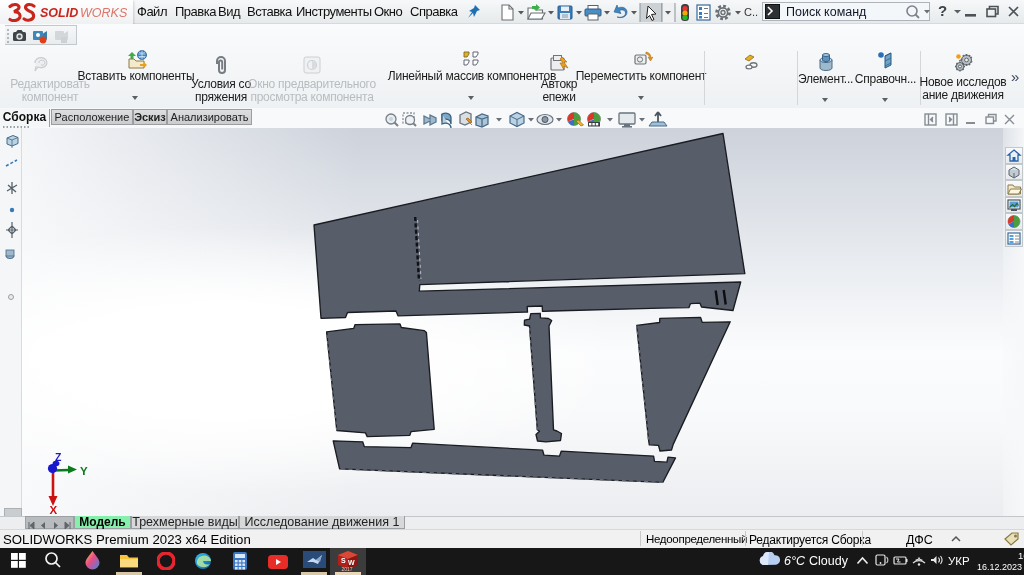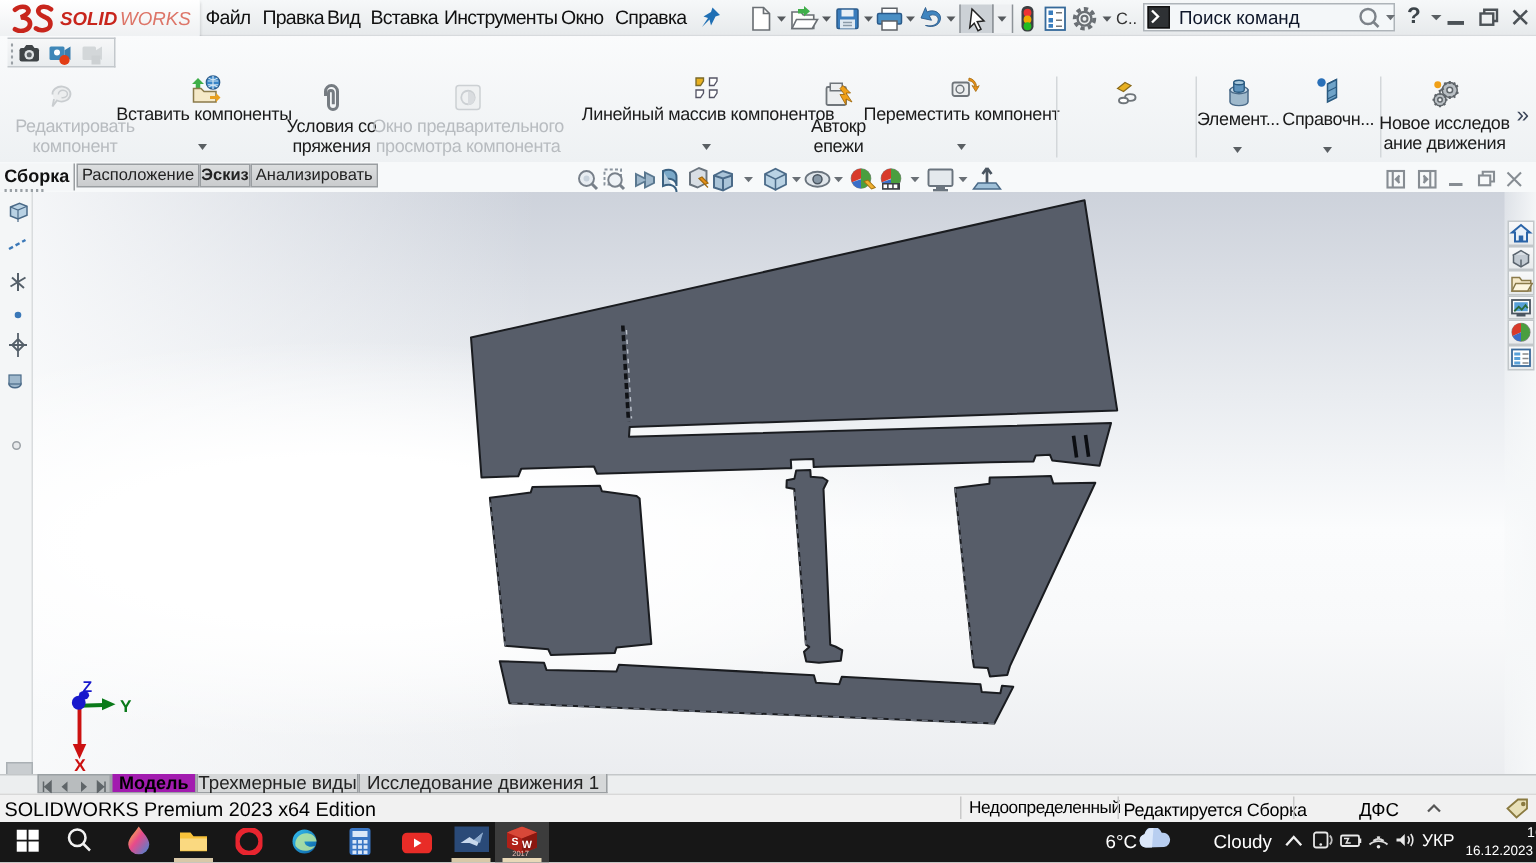--- a/index.html
+++ b/index.html
@@ -438,21 +438,21 @@
 <div class="abs" style="left:25px;top:516px;width:49px;height:13px;background:#b8bcbe;border:1px solid #9aa0a3;">
  <svg width="47" height="11" viewBox="0 0 47 11">
       <g fill="#5f6569">
         <path d="M3,2 v7 M8,2 l-4,3.5 4,3.5 z" stroke="#5f6569" stroke-width="1"></path>
         <path d="M19,2 l-4,3.5 4,3.5 z"></path>
         <path d="M28,2 l4,3.5 -4,3.5 z"></path>
         <path d="M39,2 l4,3.5 -4,3.5 z M44,2 v7" stroke="#5f6569" stroke-width="1"></path>
       </g>
     </svg>
 </div>
-<div class="abs" style="left:74px;top:516px;width:57px;height:13px;background:#a21caf;border:1px solid #9aa0a3;border-top:none;font-weight:bold;font-size:12px;text-align:center;line-height:13px;">Модель</div>
+<div class="abs" style="left:74px;top:516px;width:57px;height:13px;background:#86efac;border:1px solid #9aa0a3;border-top:none;font-weight:bold;font-size:12px;text-align:center;line-height:13px;">Модель</div>
 <div class="abs btab" style="left:131px;width:108px;">Трехмерные виды</div>
 <div class="abs btab" style="left:239px;width:166px;">Исследование движения 1</div>
 
 <div class="abs" id="statusbar"></div>
 <span class="abs" style="left:3px;top:532px;font-size:13.2px;color:#000;">SOLIDWORKS Premium 2023 x64 Edition</span>
 <div class="abs ssep" style="left:640px"></div>
 <span class="abs" style="left:646px;top:533px;white-space:nowrap;font-size:11.5px;letter-spacing:-0.3px;color:#000;">Недоопределенный</span>
 <div class="abs ssep" style="left:745px"></div>
 <span class="abs" style="left:749px;top:533px;white-space:nowrap;font-size:12px;letter-spacing:-0.2px;color:#000;">Редактируется Сборка</span>
 <div class="abs ssep" style="left:862px"></div>
@@ -539,21 +539,21 @@
     <text x="4.5" y="19.5" font-size="5" fill="#f0c0b8" font-family="Liberation Sans,sans-serif">2017</text>
   </svg>
 <div class="abs" style="left:116px;top:572px;width:26px;height:2.5px;background:#d8c8a8;"></div>
 <div class="abs" style="left:301px;top:572px;width:26px;height:2.5px;background:#d8c8a8;"></div>
 <div class="abs" style="left:335px;top:572px;width:26px;height:2.5px;background:#e8d8b8;"></div>
 
 <svg class="abs" style="left:758px;top:552px" width="23" height="15" viewBox="0 0 23 15">
     <path d="M6,13 a4.5,4.5 0 0 1 -1,-8.8 a6,6 0 0 1 11.5,-1 a4.8,4.8 0 0 1 1.5,9.5 z" fill="#b8cef0"></path>
     <path d="M6,13 a4.5,4.5 0 0 1 -1,-8.8 a6,6 0 0 1 6,-4.2 l-1,13 z" fill="#dce8fa"></path>
   </svg>
-<span class="abs tbtxt" style="left:737px;">6°C</span>
+<span class="abs tbtxt" style="left:784px;font-style:italic;">6°C</span>
 <span class="abs tbtxt" style="left:809px;">Cloudy</span>
 <svg class="abs" style="left:856px;top:556px" width="13" height="9" viewBox="0 0 13 9">
     <path d="M1.5,7.5 l5,-5.5 5,5.5" fill="none" stroke="#eee" stroke-width="1.6"></path>
   </svg>
 <svg class="abs" style="left:875px;top:553px" width="70" height="14" viewBox="0 0 70 14">
  <g stroke="#e8e8e8" fill="none" stroke-width="1.2">
   <rect x="1" y="2" width="9" height="10" rx="1.5"></rect>
       <circle cx="5.5" cy="10" r=".9" fill="#e8e8e8" stroke="none"></circle>
       <path d="M11.5,4 a4,4 0 0 1 0,6" opacity=".8"></path>
   <rect x="19" y="4" width="12" height="7" rx="1"></rect>

